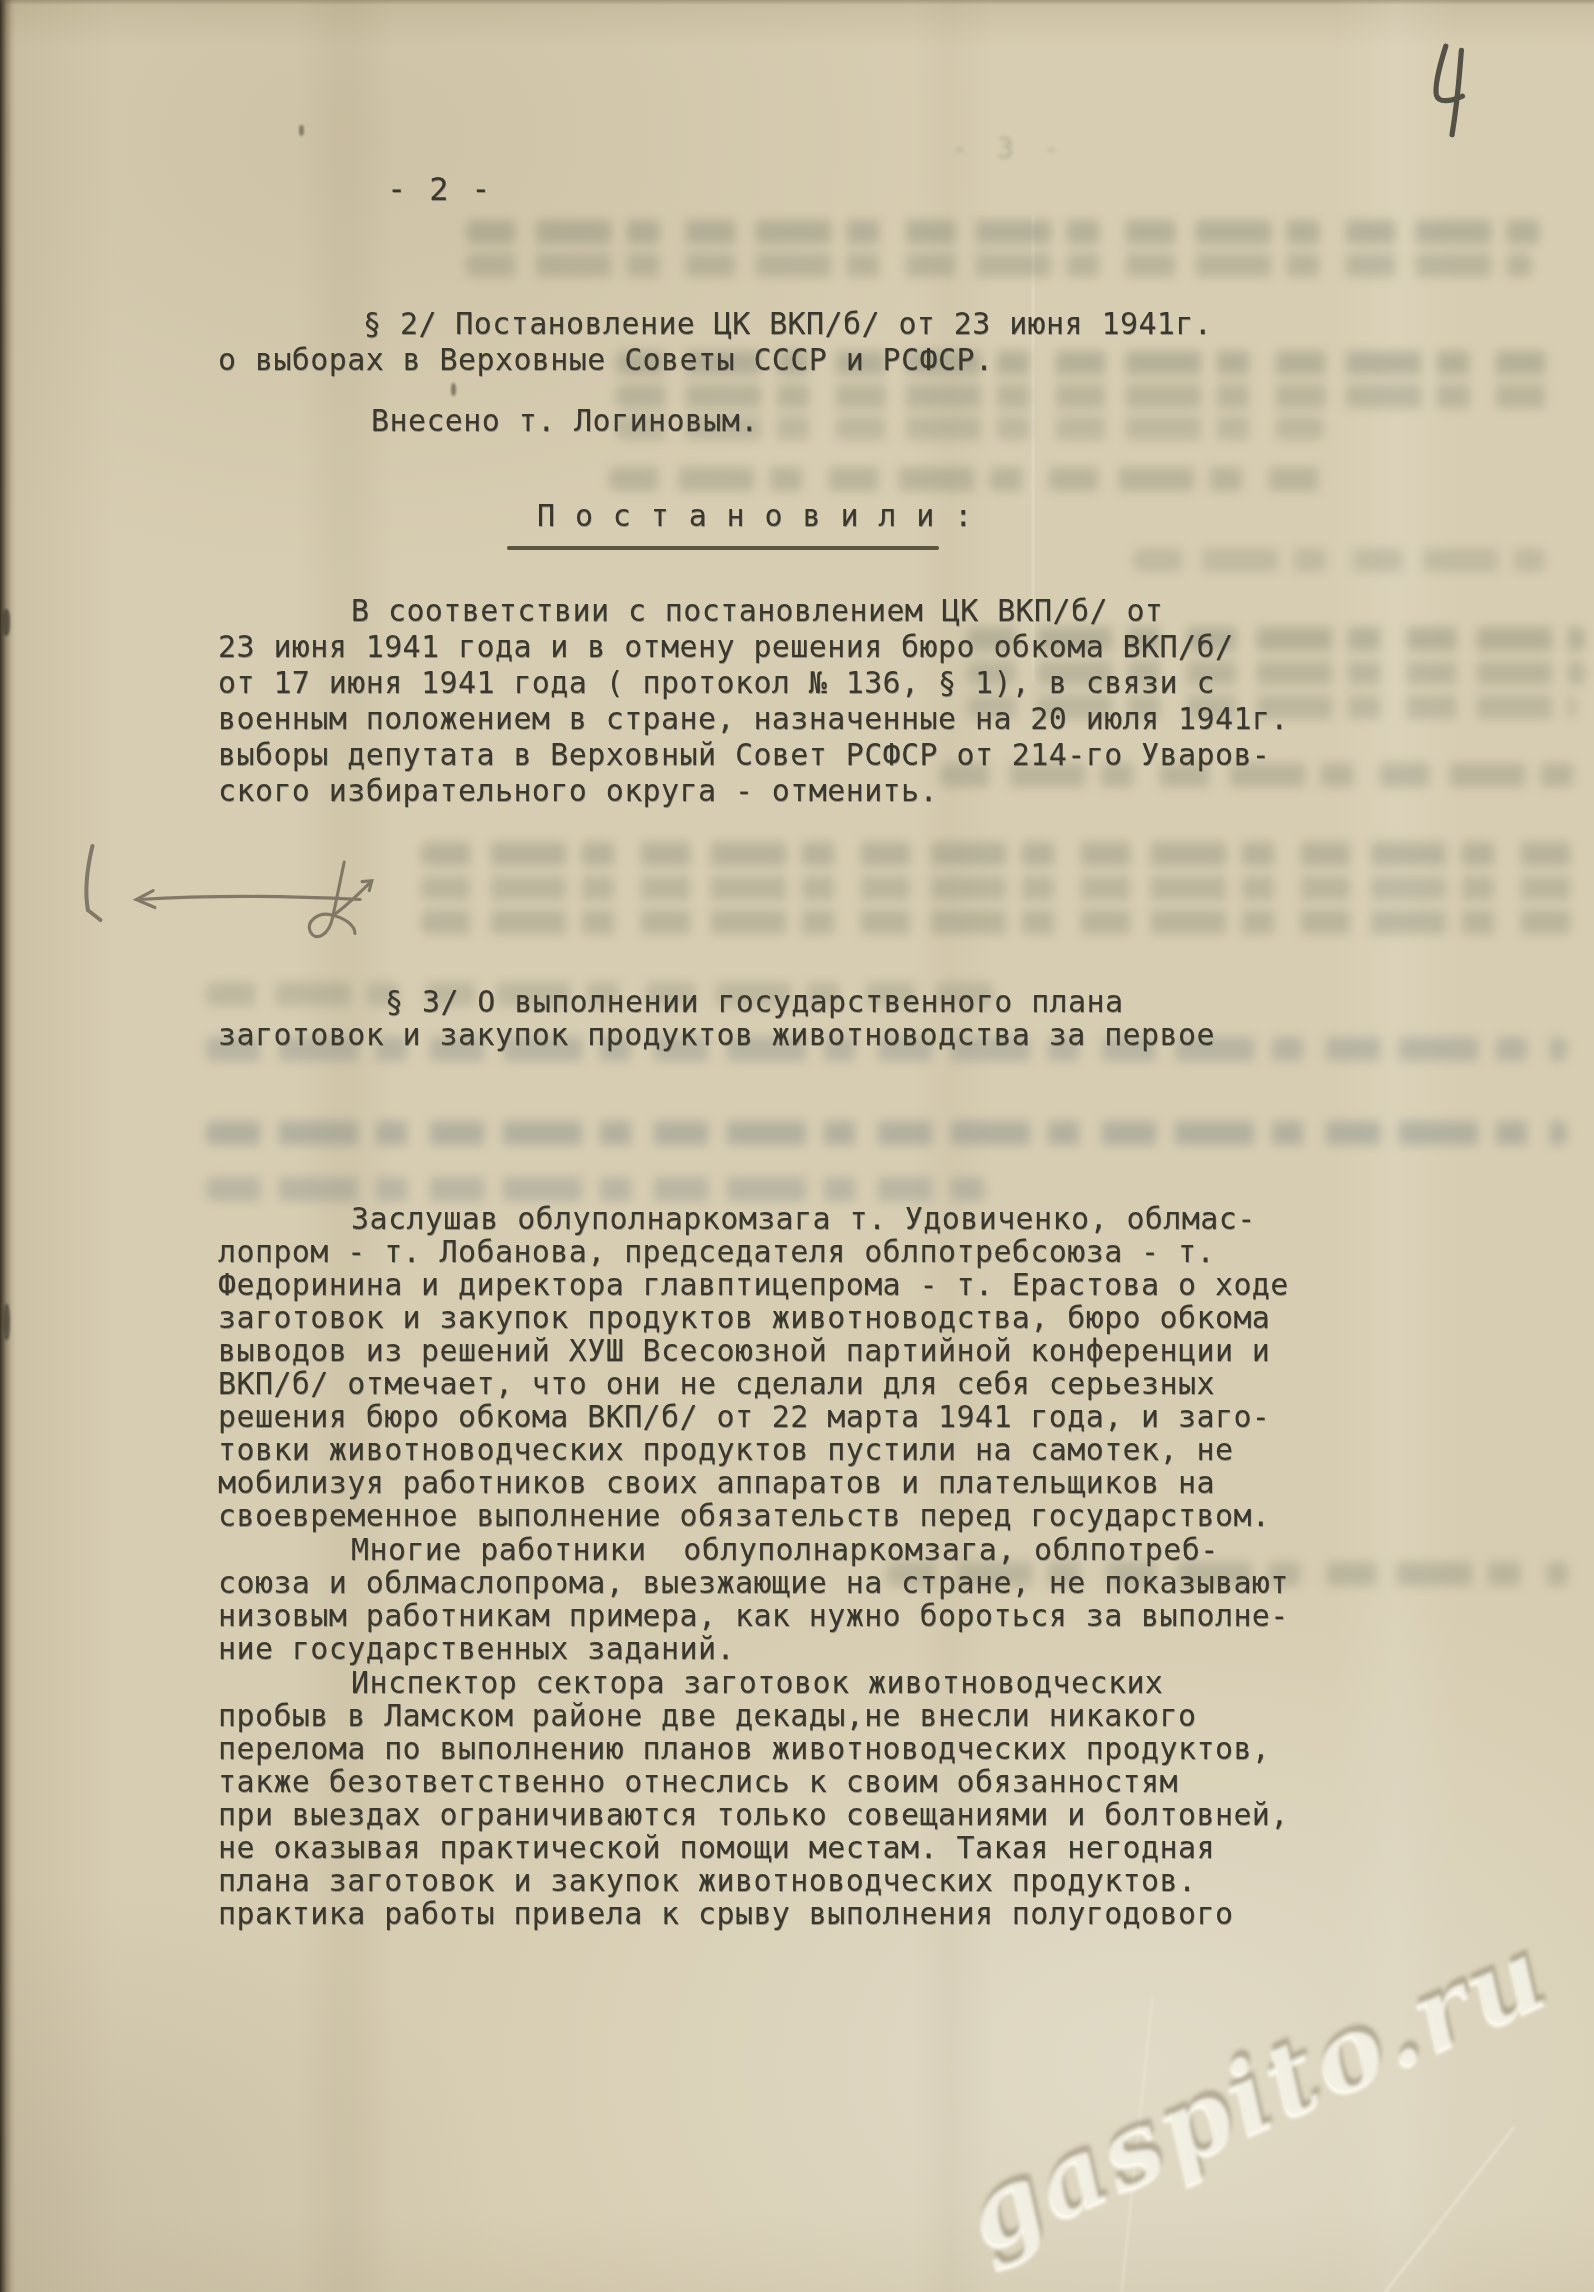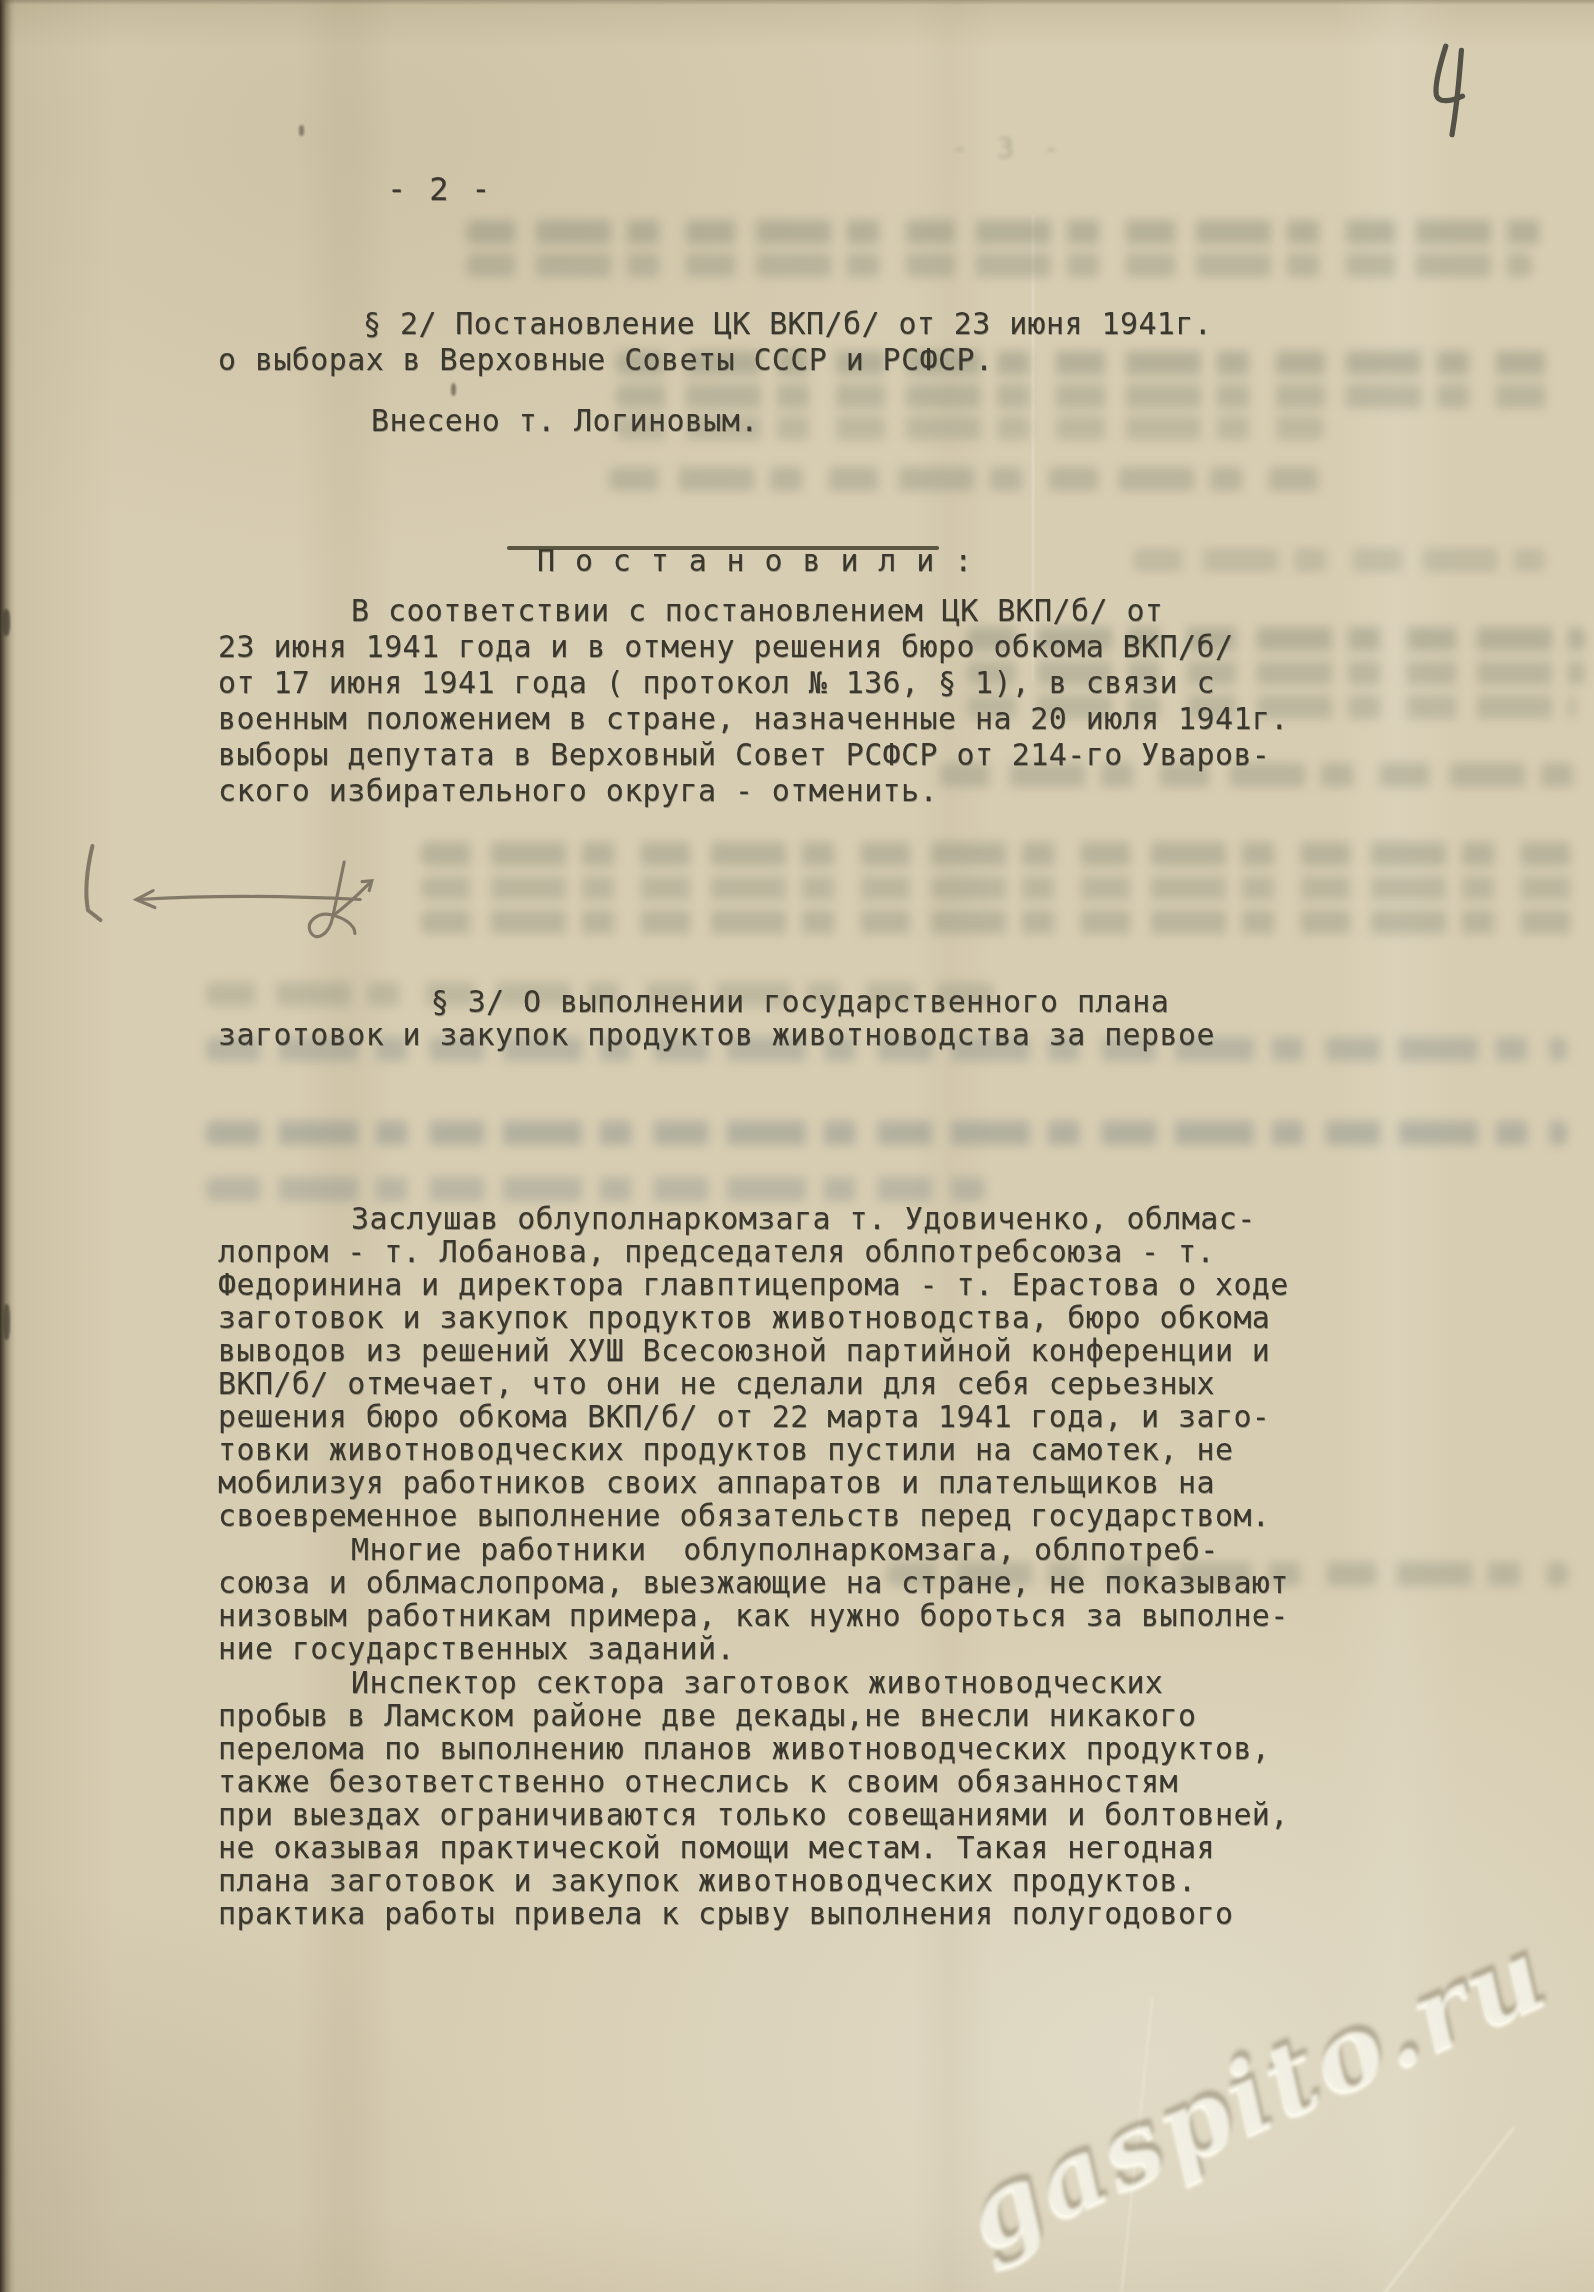--- a/index.html
+++ b/index.html
@@ -46,21 +46,21 @@
   .bleed-num{position:absolute;color:#7a7f70;opacity:.42;filter:blur(2.2px);
     font-size:29px;letter-spacing:5.4px;}
 
   
   .typed{position:absolute;color:#3a372e;font-size:30px;letter-spacing:0.4px;
     text-shadow:0.5px 0.7px 0 rgba(58,54,45,.4);filter:blur(0.4px);}
   .tline{white-space:pre;height:33px;line-height:33px;}
   .lh40 .tline{height:36px;line-height:36px;}
   .ind .tline:first-child{text-indent:133px;}
   .ind2 .tline:first-child{text-indent:145px;}
-  .ind3 .tline:first-child{text-indent:167px;text-align:center;}
+  .ind3 .tline:first-child{text-indent:167px;}
   .pagenum{letter-spacing:1.8px;}
   .resolved{letter-spacing:0.9px;}
   .rule{position:absolute;background:#45422f;opacity:.85;filter:blur(0.7px);border-radius:1.8px;}
 
   .hand{position:absolute;pointer-events:none;}
   .watermark{
     position:absolute;left:972px;top:2157px;width:896px;
     transform:rotate(-24deg);transform-origin:0 50%;
     font-family:"DejaVu Serif", serif;font-style:italic;font-weight:bold;
     font-size:103px;letter-spacing:3.6px;
@@ -104,21 +104,21 @@
 
   <div class="typed pagenum" style="left:387px;top:170px;font-size:32px;">- 2 -</div>
 
   <div class="typed lh40 ind2" style="left:218px;top:306px;">
       <div class="tline">§ 2/ Постановление ЦК ВКП/б/ от 23 июня 1941г.</div>
       <div class="tline">о выборах в Верховные Советы СССР и РСФСР.</div>
     </div>
 
   <div class="typed" style="left:371px;top:403px;">Внесено т. Логиновым.</div>
 
-  <div class="typed resolved" style="left:537px;top:498px;margin-top:45px;">П о с т а н о в и л и :</div>
+  <div class="typed resolved" style="left:537px;top:498px;">П о с т а н о в и л и :</div>
   <div class="rule" style="left:507px;top:546px;width:432px;height:3.6px;"></div>
 
   <div class="typed lh40 ind" style="left:218px;top:593px;">
       <div class="tline">В соответствии с постановлением ЦК ВКП/б/ от</div>
       <div class="tline">23 июня 1941 года и в отмену решения бюро обкома ВКП/б/</div>
       <div class="tline">от 17 июня 1941 года ( протокол № 136, § 1), в связи с</div>
       <div class="tline">военным положением в стране, назначенные на 20 июля 1941г.</div>
       <div class="tline">выборы депутата в Верховный Совет РСФСР от 214-го Уваров-</div>
       <div class="tline">ского избирательного округа - отменить.</div>
     </div>

